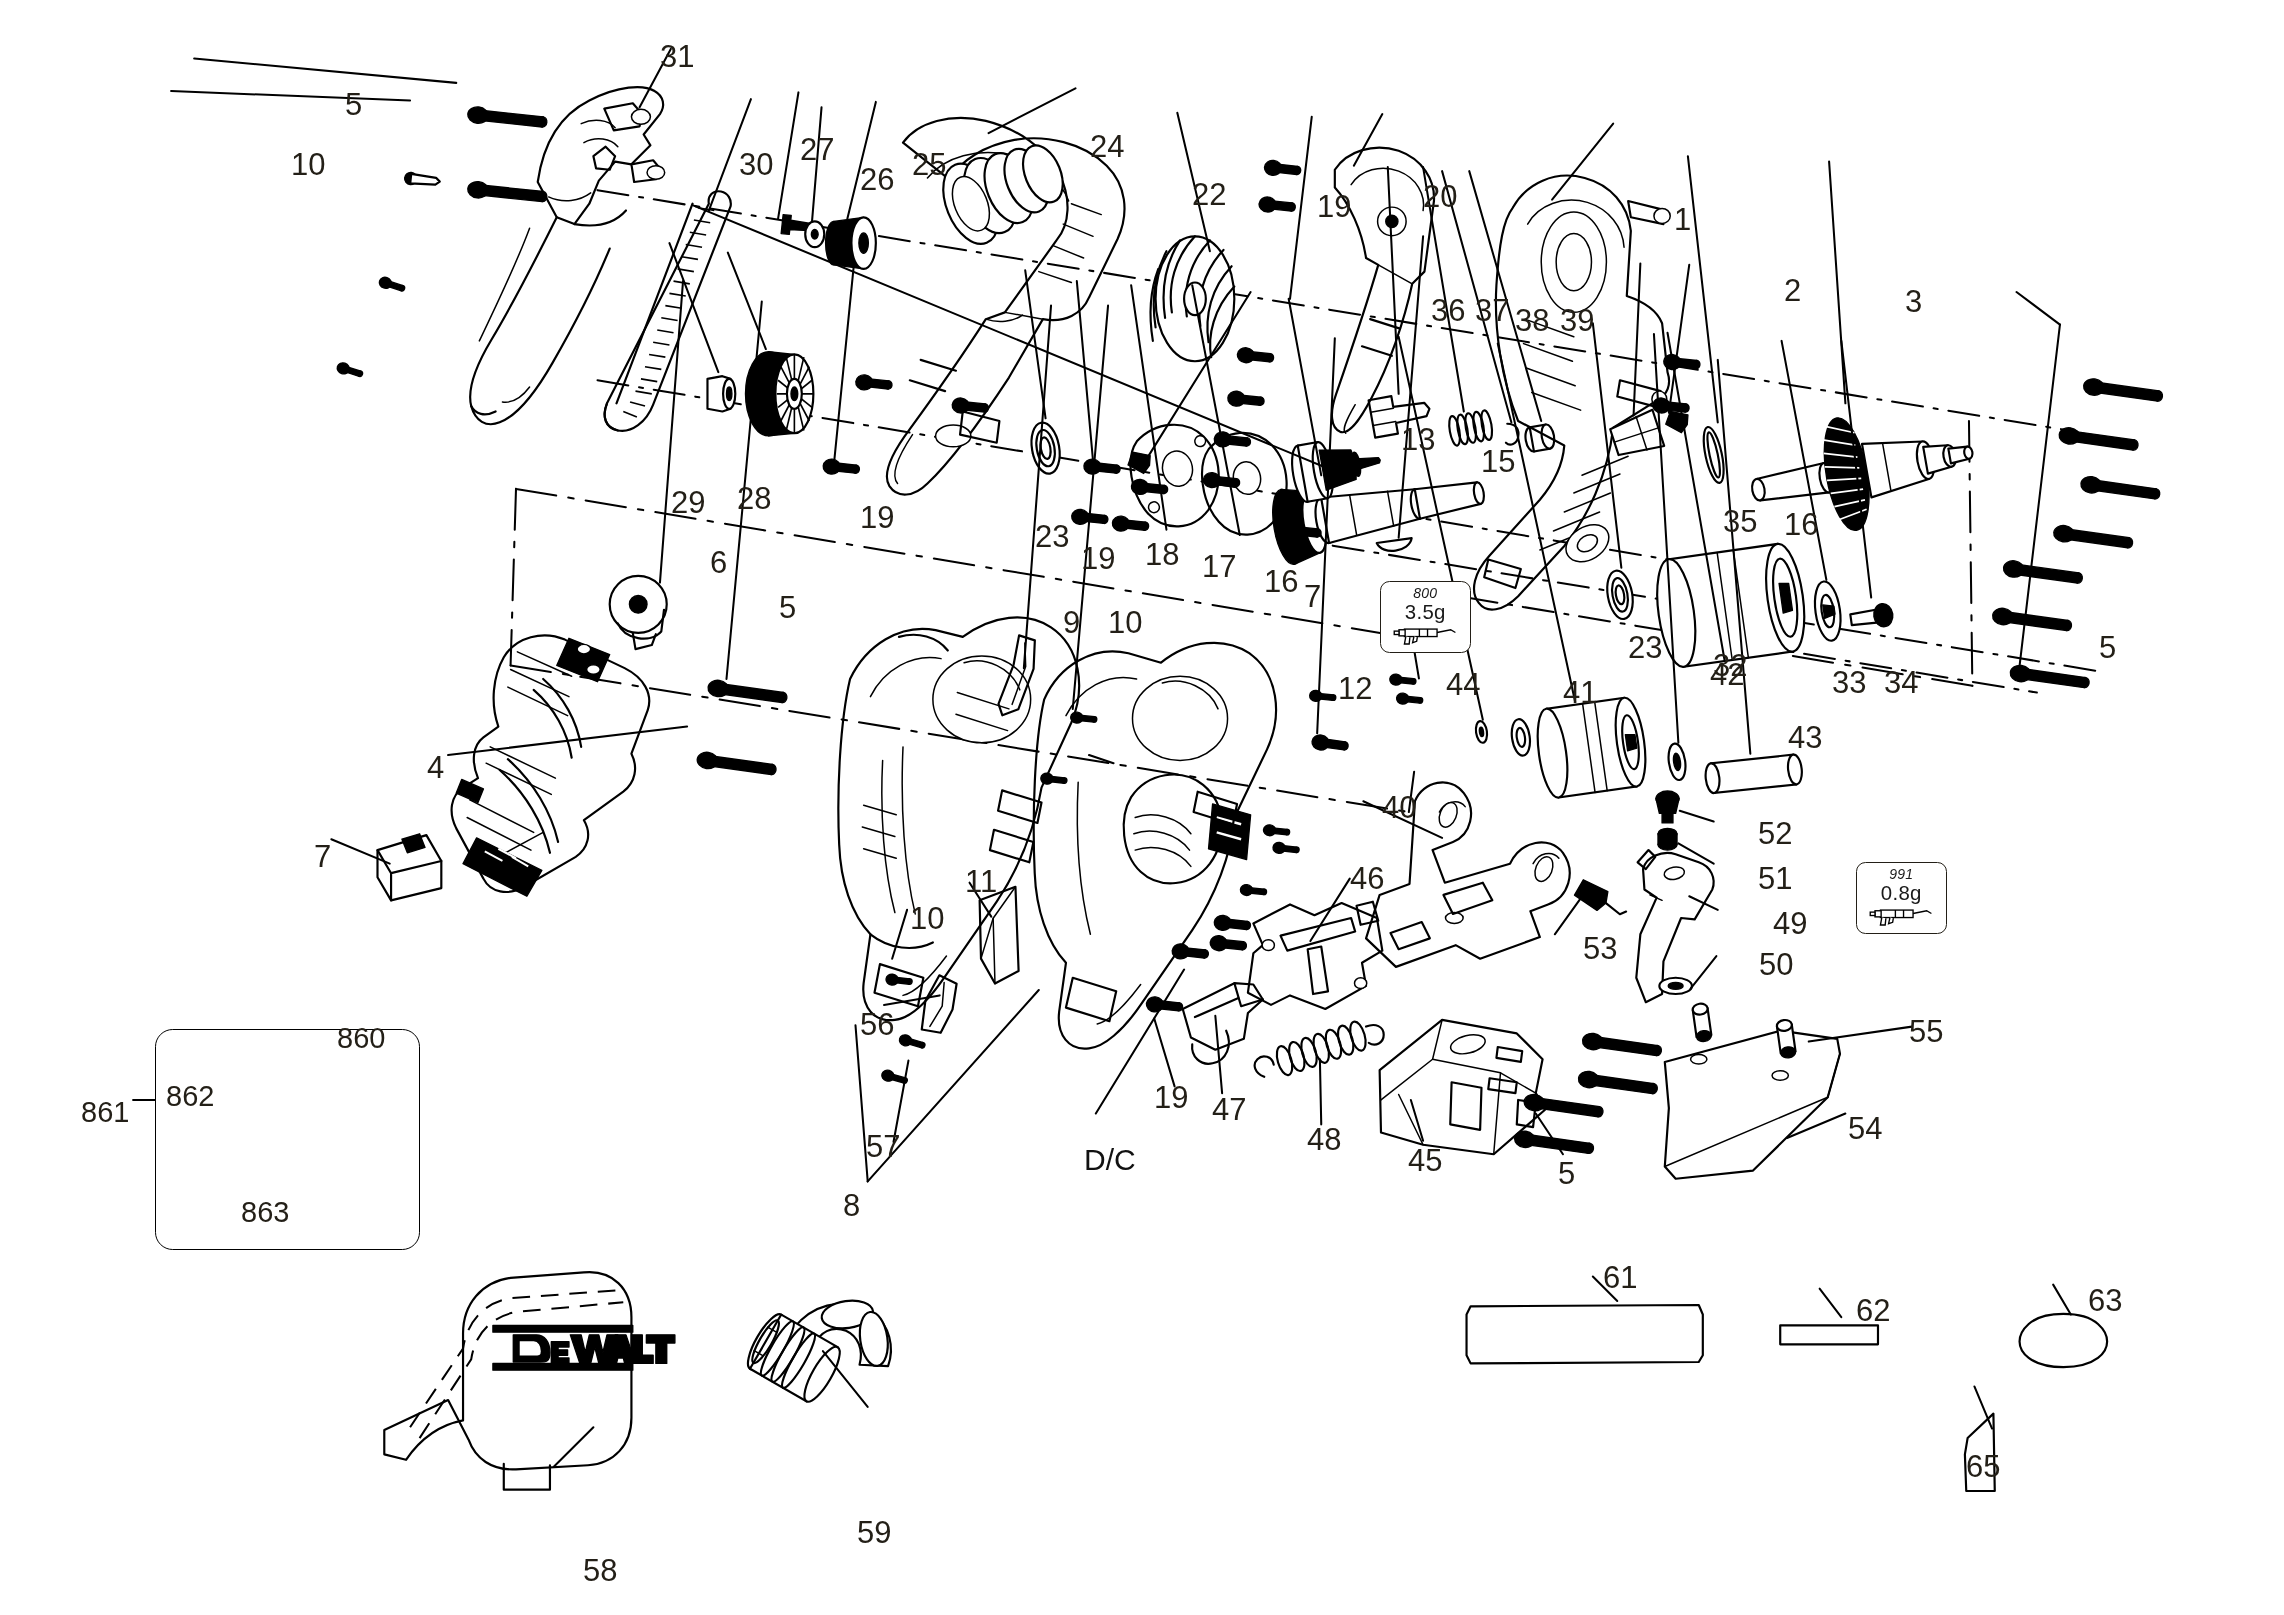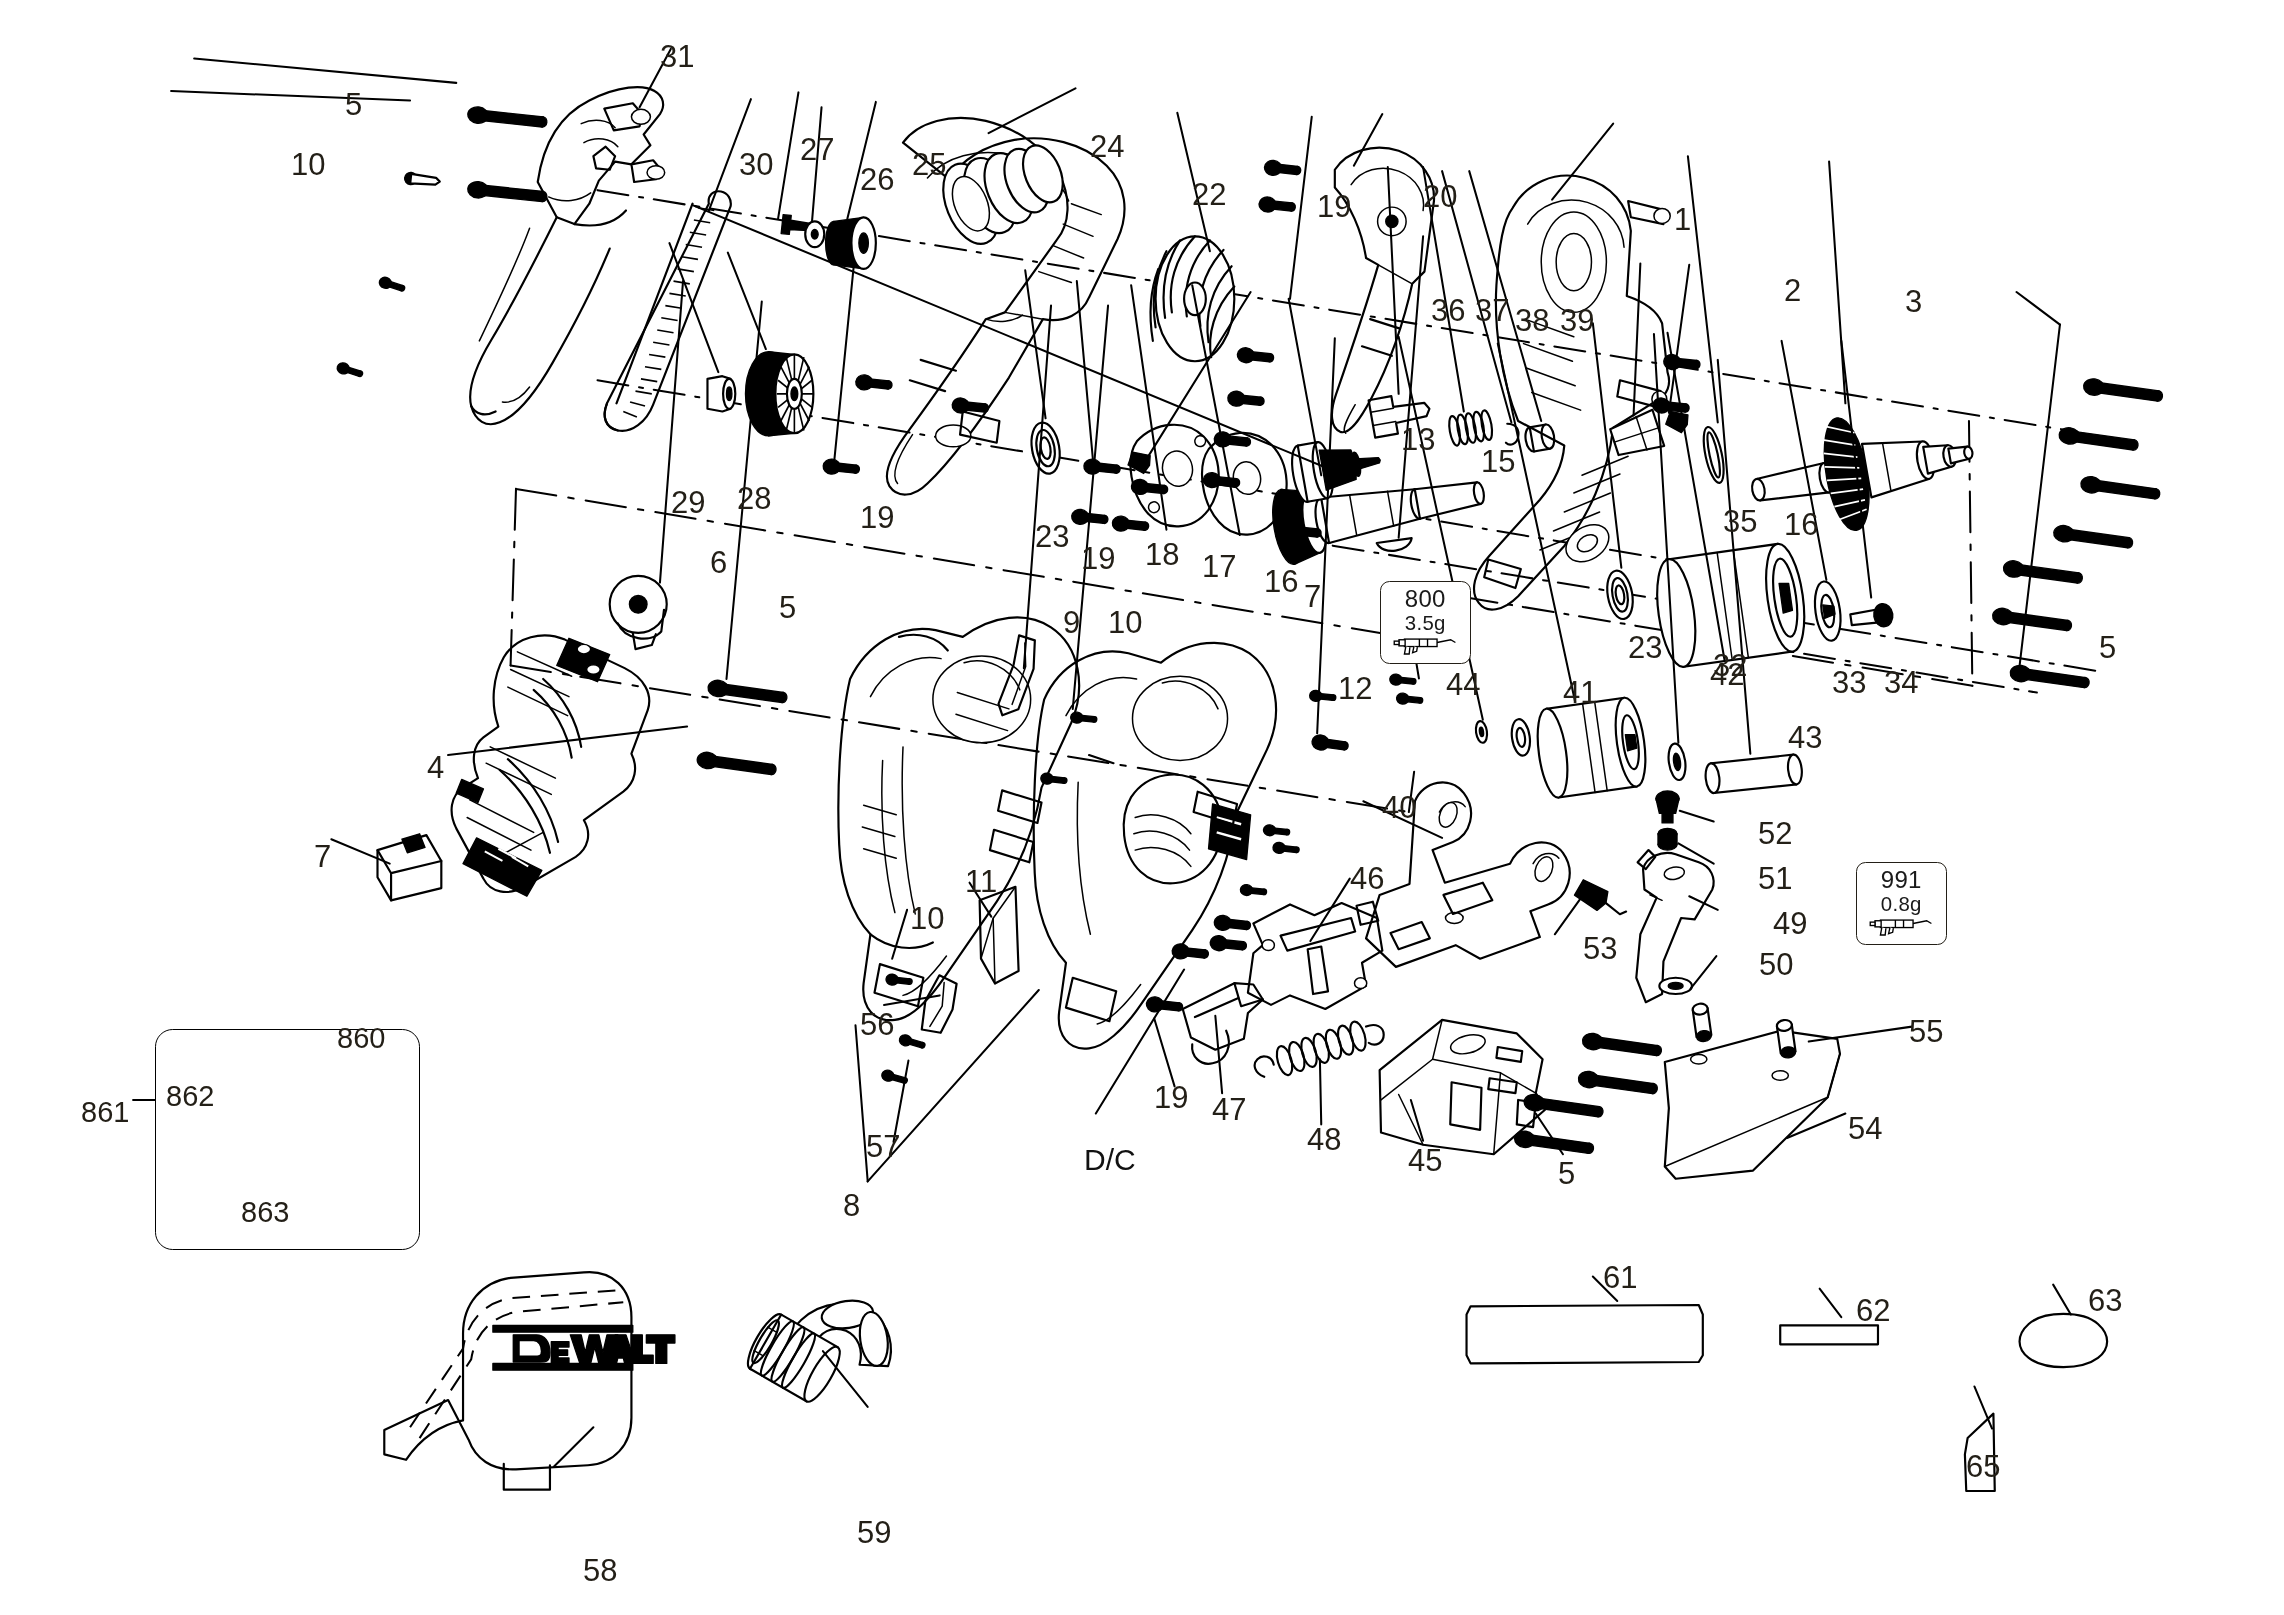--- a/index.html
+++ b/index.html
@@ -27,21 +27,21 @@
     position:absolute;
     border:1.4px solid #231f17;
     border-radius:9.5px;
     background:#ffffff;
     padding:4.1px 6.8px 2.7px 6.8px;
     text-align:center;
     font-size:20.4px;
     color:#1a1a1a;
     line-height:1.08;
   }
-  .greasebox .gb-num{display:block;font-size:24px;letter-spacing:0.3px;}
+  .greasebox .gb-num{display:block;font-size:14px;letter-spacing:0.3px;font-style:italic;}
   .greasebox .gb-wt{display:block;font-size:20.4px;letter-spacing:0.3px;}
   .greasebox .gb-icon{display:block;margin-top:1.4px;}
   .kitbox{
     position:absolute;
     border:1.7px solid #000;
     border-radius:17.7px;
     background:#ffffff;
   }
   .dcmark{position:absolute;font-size:30px;color:#111;}
 </style>

